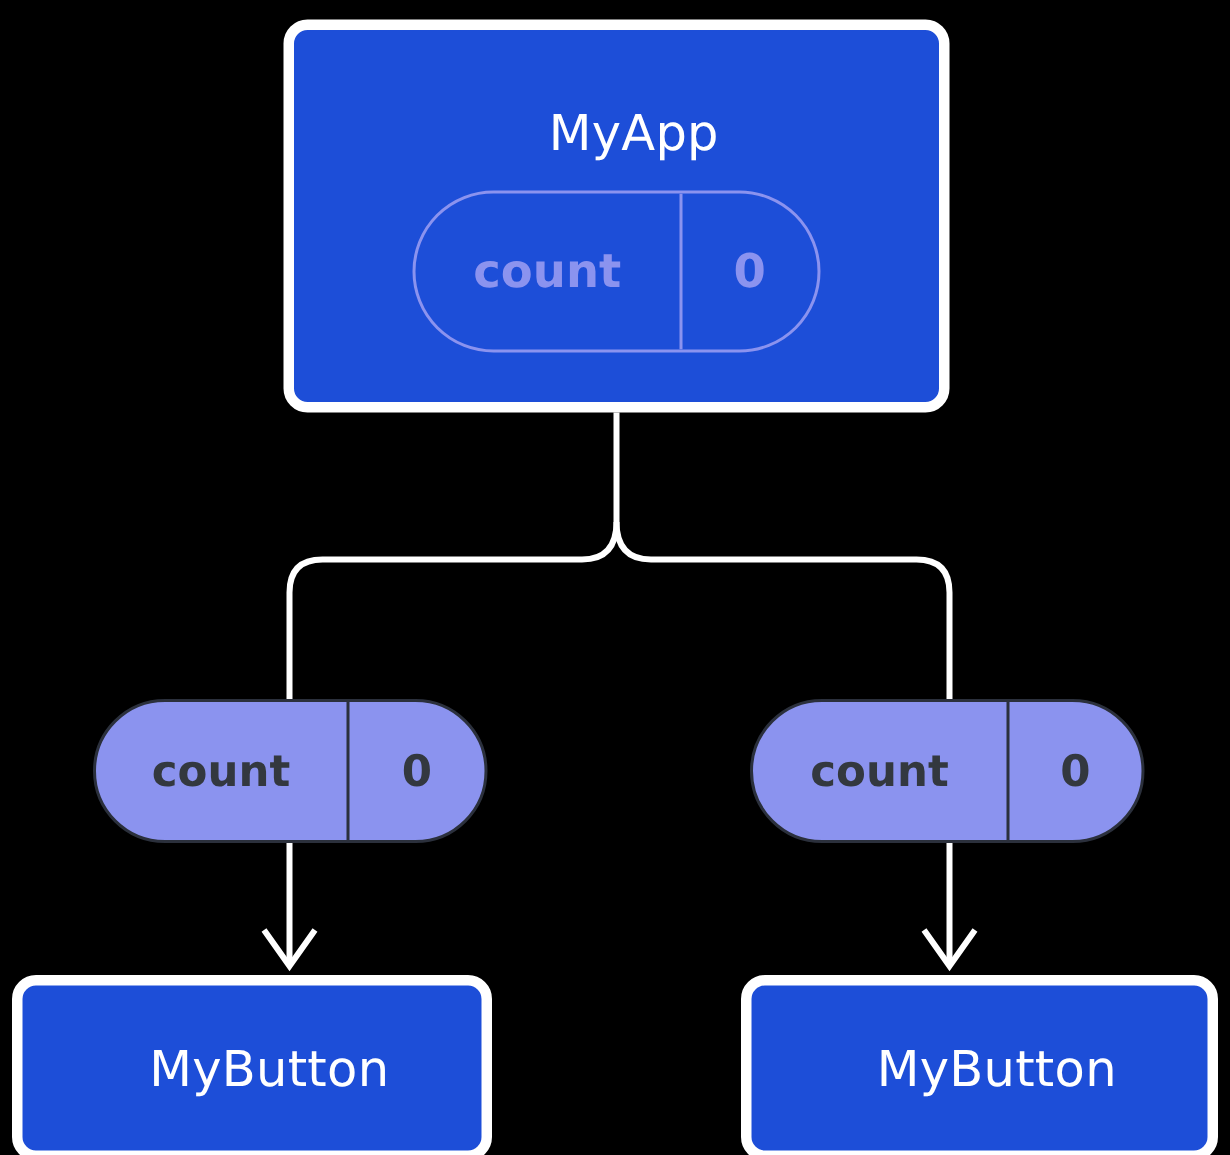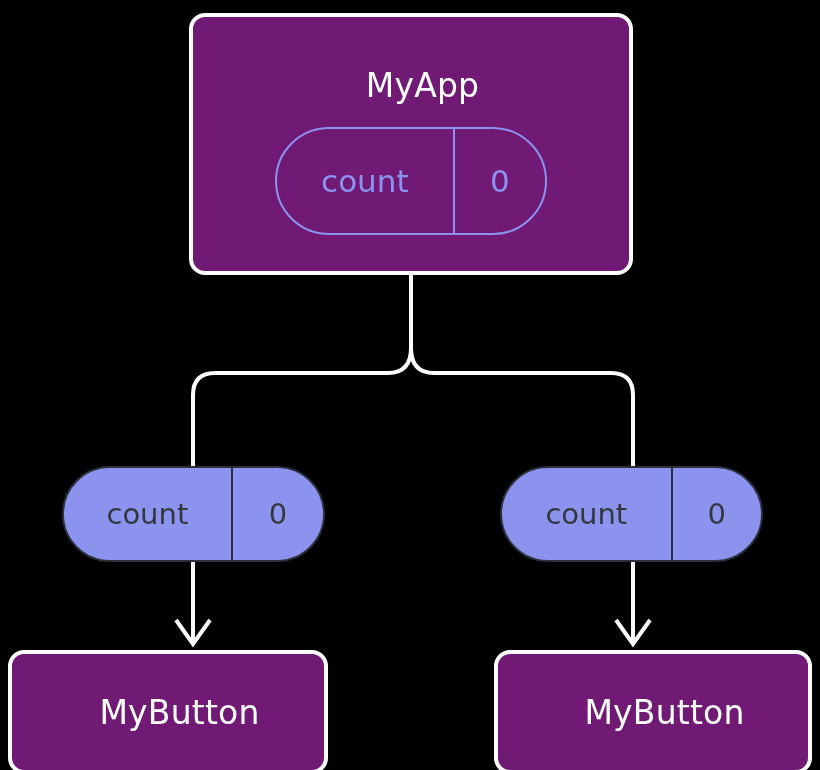--- a/index.html
+++ b/index.html
@@ -25,22 +25,22 @@
     top: 0;
     width: 820px;
     height: 770px;
     pointer-events: none;
   }
 
   
   .comp-box {
     position: absolute;
     box-sizing: border-box;
-    background: #701a75;
-    border: 4px solid #ffffff;
+    background: #1d4ed8;
+    border: 7px solid #ffffff;
     border-radius: 16px;
     display: flex;
     flex-direction: column;
     align-items: center;
     padding-left: 23px;
   }
   .comp-title {
     color: #ffffff;
     font-size: 33px;
     font-weight: 400;
@@ -80,20 +80,21 @@
     border-radius: 999px;
     overflow: hidden;
   }
   .pill .pill-key,
   .pill .pill-val {
     display: flex;
     align-items: center;
     justify-content: center;
     line-height: 1;
     white-space: nowrap;
+    font-weight: bold;
   }
 
   
   .pill.outlined {
     border: 2px solid #8b93ef;
     background: transparent;
   }
   .pill.outlined .pill-key {
     color: #8b93ef;
     border-right: 2px solid #8b93ef;

